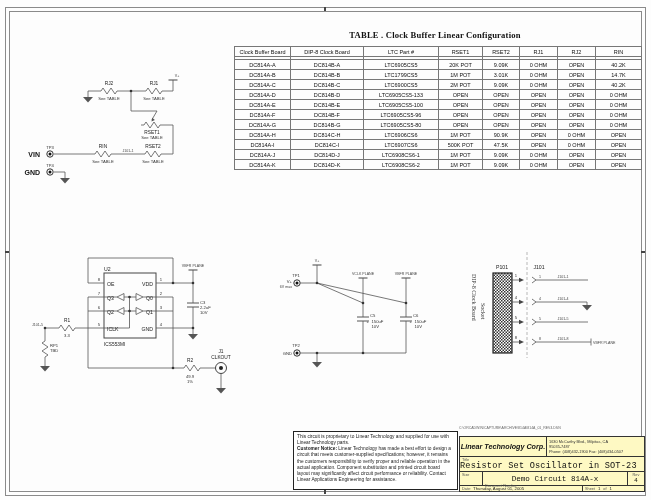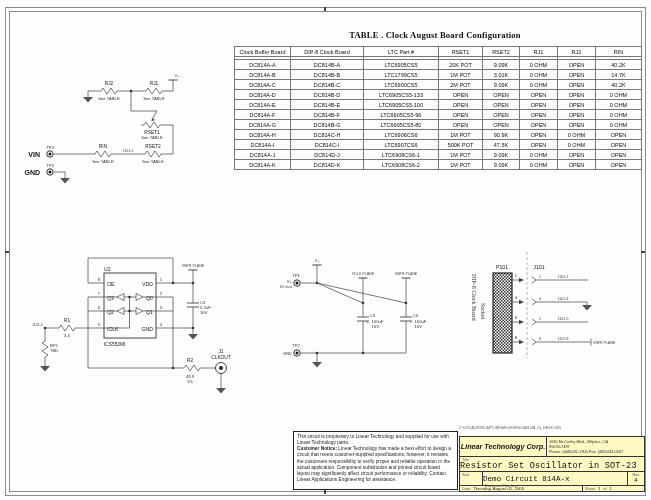--- a/index.html
+++ b/index.html
@@ -35,42 +35,42 @@
   .tb-r1{height:21px;display:flex;border-bottom:1px solid #333}
   .tb-company{width:86px;display:flex;align-items:center;justify-content:center;font-weight:bold;font-style:italic;font-size:7.2px;color:#111}
   .tb-addr{flex:1;border-left:1px solid #333;font-size:3.9px;line-height:1.35;color:#333;padding:1.5px 2px}
   .tb-r2{height:14px;position:relative;border-bottom:1px solid #333}
   .tb-lab{font-size:3.8px;color:#555}
   .tb-title-label{position:absolute;left:2px;top:.5px}
   .tb-title{font-family:"Liberation Mono","DejaVu Sans Mono",monospace;font-size:8.6px;color:#111;text-align:left;margin-top:4px;letter-spacing:.2px}
   .tb-r3{height:13px;display:flex;border-bottom:1px solid #333}
   .tb-size{width:22px;padding:1px 2px;box-sizing:border-box}
   .tb-doc{flex:1;border-left:1px solid #333;position:relative;padding:1px 2px;box-sizing:border-box}
-  .tb-doc-val{position:absolute;left:0;right:0;top:3px;font-family:"Liberation Mono","DejaVu Sans Mono",monospace;font-size:7.6px;color:#111}
+  .tb-doc-val{position:absolute;left:0;right:0;top:3px;text-align:center;font-family:"Liberation Mono","DejaVu Sans Mono",monospace;font-size:7.6px;color:#111}
   .tb-rev{width:17px;border-left:1px solid #333;text-align:center;padding-top:1px;box-sizing:border-box}
   .tb-rev-val{font-size:6px;color:#111;line-height:1.1}
   .tb-r4{flex:1;display:flex;align-items:center;font-size:4.3px;color:#222}
   .tb-date-lab{padding:0 2px}
   .tb-date{flex:1}
   .tb-sheet{border-left:1px solid #333;width:62px;display:flex;gap:3px;align-items:center;padding-left:2px;box-sizing:border-box;height:100%}
 </style>
 </head>
 <body>
 
 <div id="page">
 
   <div class="frame" style="left:5px;top:7px;width:639px;height:487px"></div>
   <div class="frame" style="left:9px;top:11px;width:631px;height:479px"></div>
   <div class="tick" style="left:641px;top:251px;width:4px;height:1.5px"></div>
   <div class="tick" style="left:5px;top:251px;width:4px;height:1.5px"></div>
   <div class="tick" style="left:324px;top:7px;width:1.5px;height:4px"></div>
   <div class="tick" style="left:324px;top:490px;width:1.5px;height:4px"></div>
 
   <div id="tbl-wrap">
-    <div class="tbl-title">TABLE . Clock August Board Configuration</div>
+    <div class="tbl-title">TABLE . Clock Buffer Linear Configuration</div>
     <table id="cfg-table">
       <thead>
         <tr>
           <th style="width:55px">Clock Buffer Board</th>
           <th style="width:72px">DIP-8 Clock Board</th>
           <th style="width:74px">LTC Part #</th>
           <th style="width:43px">RSET1</th>
           <th style="width:36px">RSET2</th>
           <th style="width:37px">RJ1</th>
           <th style="width:37px">RJ2</th>

